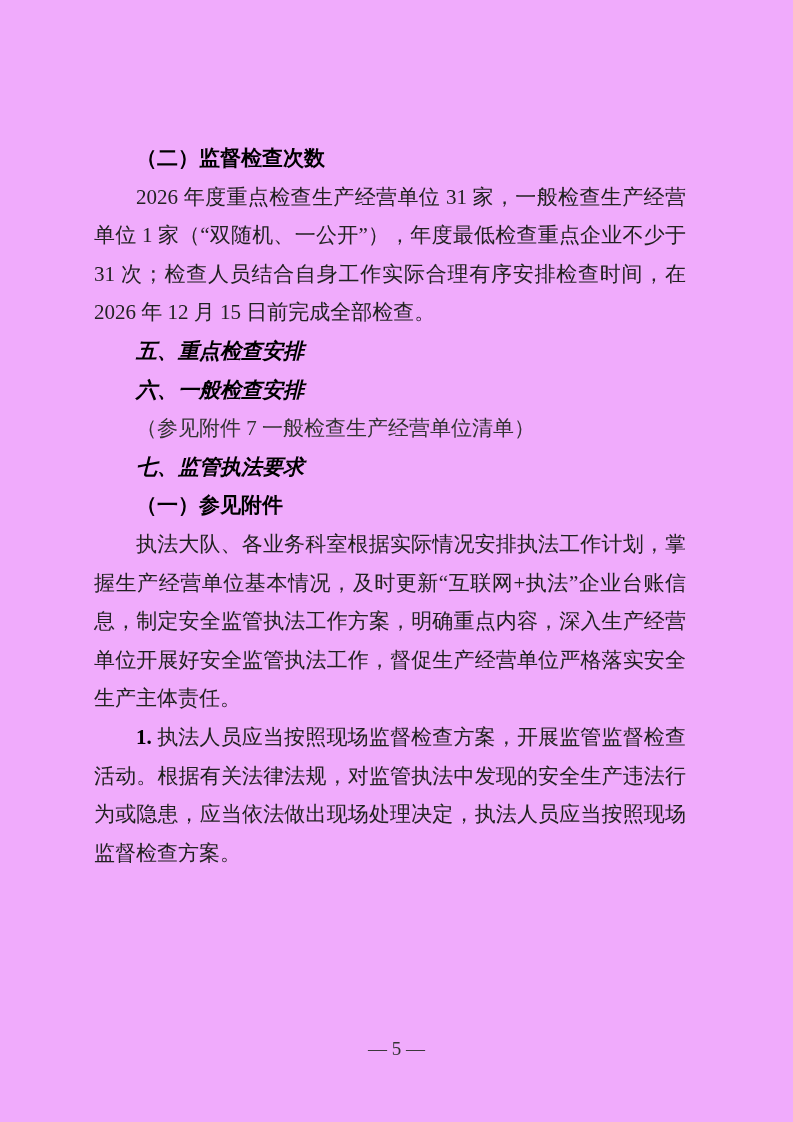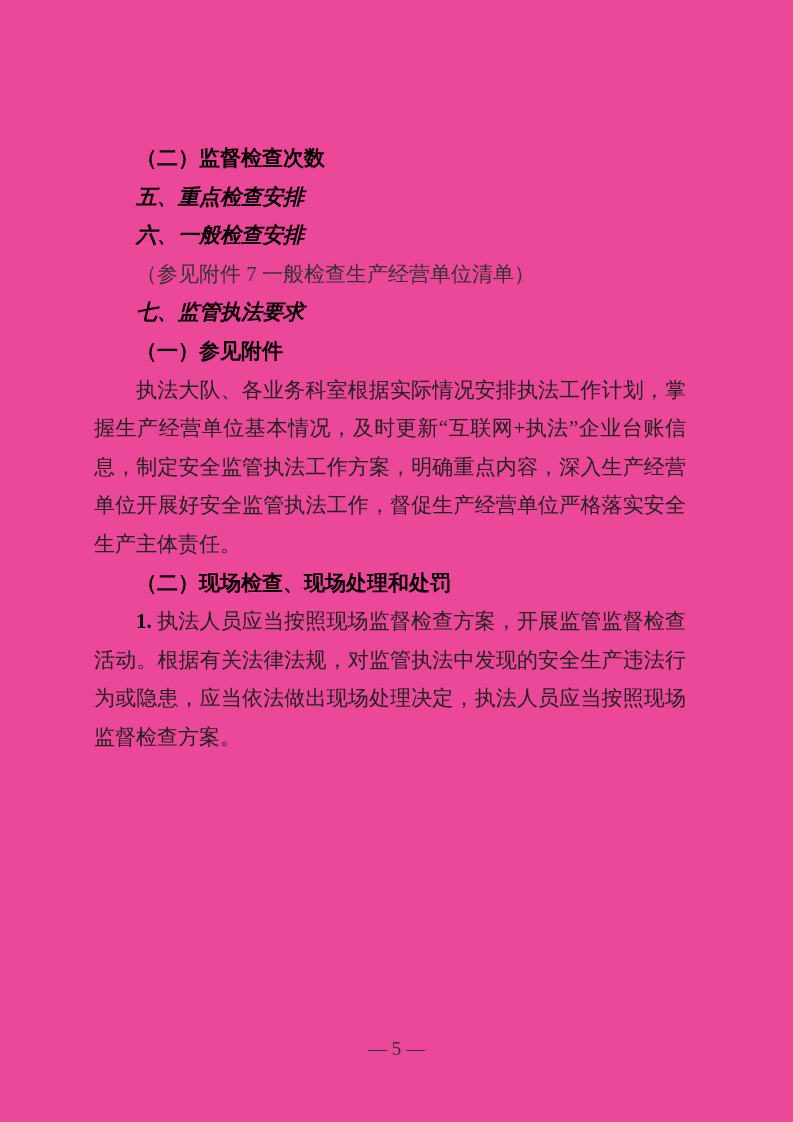--- a/index.html
+++ b/index.html
@@ -2,21 +2,21 @@
 <html><head>
 <meta charset="utf-8">
 <style>
   * { margin: 0; padding: 0; box-sizing: border-box; }
   html, body { background: #ffffff; }
   .page {
     position: relative;
     width: 793px;
     height: 1122px;
     margin: 0 auto;
-    background: #ec4899;
+    background: #f0abfc;
     overflow: hidden;
     font-family: "Liberation Serif", serif;
     color: #1a1a1a;
   }
   .content {
     position: absolute;
     left: 94px;
     top: 139px;
     width: 592px;
   }
@@ -59,35 +59,35 @@
   }
 </style>
 </head>
 <body>
 
 <div class="page">
   <div class="content">
 
     <h3 class="heading-kai">（二）监督检查次数</h3>
 
+    <p class="para">2026 年度重点检查生产经营单位 31 家，一般检查生产经营单位 1 家（“双随机、一公开”），年度最低检查重点企业不少于 31 次；检查人员结合自身工作实际合理有序安排检查时间，在 2026 年 12 月 15 日前完成全部检查。</p>
 
     <h2 class="heading-hei">五、重点检查安排</h2>
 
 
     <h2 class="heading-hei">六、一般检查安排</h2>
 
     <p class="note">（参见附件 7 一般检查生产经营单位清单）</p>
 
     <h2 class="heading-hei">七、监管执法要求</h2>
 
     <h3 class="heading-kai">（一）参见附件</h3>
 
     <p class="para">执法大队、各业务科室根据实际情况安排执法工作计划，掌握生产经营单位基本情况，及时更新“互联网+执法”企业台账信息，制定安全监管执法工作方案，明确重点内容，深入生产经营单位开展好安全监管执法工作，督促生产经营单位严格落实安全生产主体责任。</p>
 
-    <h3 class="heading-kai">（二）现场检查、现场处理和处罚</h3>
 
     <p class="para"><span class="num-prefix">1.</span><span> 执法人员应当按照现场监督检查方案，开展监管监督检查活动。根据有关法律法规，对监管执法中发现的安全生产违法行为或隐患，应当依法做出现场处理决定，执法人员应当按照现场监督检查方案。</span></p>
 
   </div>
 
   <div class="footer">
     <span>— 5 —</span>
   </div>
 </div>
 

